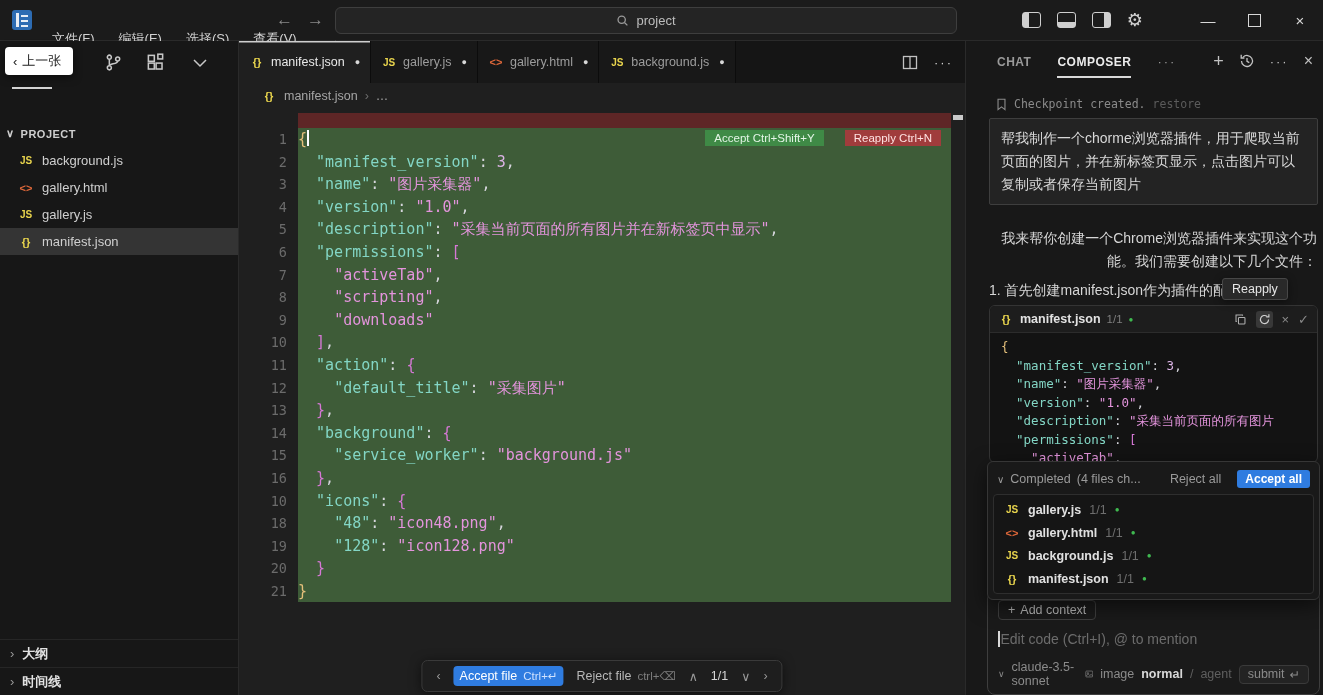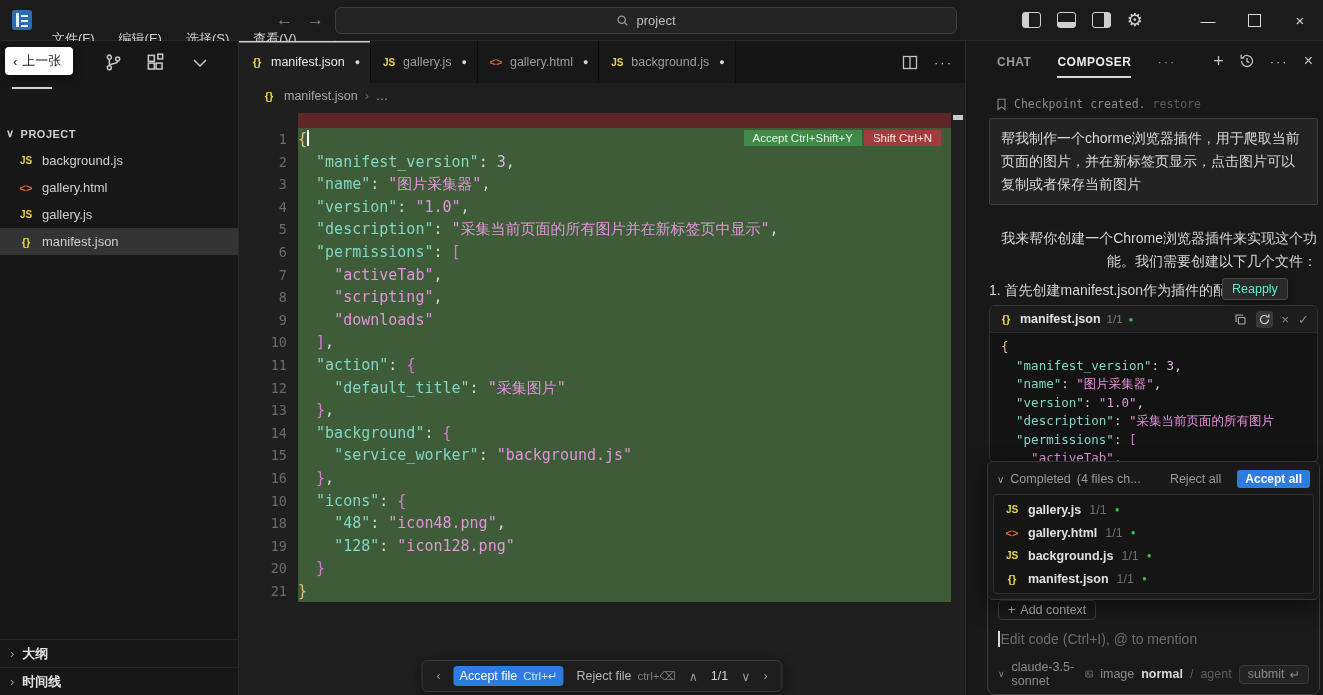--- a/index.html
+++ b/index.html
@@ -67,21 +67,21 @@
               gap:7px;padding-left:22px;color:#a5a5a5;font-size:12.5px;background:#1f1f1f;}
   .code{position:absolute;left:0;top:68px;width:726px;height:586px;
         font-family:"DejaVu Sans Mono",monospace;font-size:15px;}
   .del-strip{margin:4px 14px 0 59px;height:15px;background:#5e2626;}
   .code-row{display:flex;height:22.6px;line-height:22.6px;}
   .gut{width:59px;flex:none;text-align:right;padding-right:11px;color:#6b6b6b;font-size:13.5px;box-sizing:border-box;}
   .cl{flex:1;margin-right:14px;background:#3e5c38;white-space:pre;color:#d6d6dd;}
   .tk-k{color:#83d6c5;}.tk-s{color:#e394dc;}.tk-n{color:#dcb4e6;}
   .tk-pu{color:#d6d6dd;}.tk-b1{color:#e5c07b;}.tk-b2{color:#d678d6;}.tk-pl{}
   .caret{display:inline-block;width:1.5px;height:16px;background:#ffffff;vertical-align:-2px;}
-  .diff-actions{position:absolute;top:21px;right:24px;display:flex;gap:2px;
+  .diff-actions{position:absolute;top:21px;right:24px;display:flex;gap:21px;
                 font-family:"Liberation Sans",sans-serif;font-size:11.5px;}
   .diff-accept{background:#3f8a46;color:#e3f5e6;padding:2px 9px;}
   .diff-reject{background:#a03c3c;color:#ffe2e2;padding:2px 9px;}
   .vscroll{position:absolute;right:0;top:0;width:14px;height:586px;}
   .vscroll .mark{position:absolute;right:2px;top:6px;width:10px;height:5px;background:#c9c9c9;}
   .review-pill{position:absolute;left:50%;transform:translateX(-50%);bottom:3px;height:30px;
                background:#1e1e1e;border:1px solid #3a3a3a;border-radius:6px;display:flex;align-items:center;
                gap:13px;padding:0 14px;box-shadow:0 2px 12px rgba(0,0,0,.55);font-size:12.5px;color:#9a9a9a;z-index:4;}
   .btn-accept-file{background:#2f7ce0;color:#ffffff;border-radius:4px;padding:3px 6px;font-size:12.5px;
                    display:flex;gap:6px;align-items:center;}
@@ -103,21 +103,21 @@
   .panel-actions .more{letter-spacing:2px;}
   .panel-actions .x{font-size:16px;}
   .checkpoint{position:absolute;left:30px;top:56px;display:flex;gap:7px;align-items:center;
               font-family:"DejaVu Sans Mono",monospace;font-size:11.5px;color:#8a8a8a;}
   .checkpoint .restore{color:#5b5b5b;}
   .bubble{position:absolute;left:23px;top:77px;width:305px;padding:8px 11px;background:#232323;
           border:1px solid #3e3e3e;border-radius:2px;color:#d8d8d8;font-size:14px;line-height:23px;}
   .a-intro{position:absolute;left:23px;top:186px;width:328px;color:#d6d6d6;font-size:14px;line-height:23px;text-align:right;}
   .a-step{position:absolute;left:23px;top:241px;width:332px;color:#d6d6d6;font-size:14px;white-space:nowrap;overflow:hidden;}
   .reapply-tip{position:absolute;left:256px;top:237px;background:#292929;border:1px solid #474747;border-radius:3px;
-               padding:3px 9px;font-size:12.5px;color:#5eead4;z-index:9;box-shadow:0 2px 8px rgba(0,0,0,.45);}
+               padding:3px 9px;font-size:12.5px;color:#e5e5e5;z-index:9;box-shadow:0 2px 8px rgba(0,0,0,.45);}
   .cb{position:absolute;left:23px;top:264px;width:329px;height:158px;border:1px solid #343434;border-radius:6px;
       background:#131313;overflow:hidden;box-sizing:border-box;}
   .cb-head{height:26px;background:#1d1d1d;border-bottom:1px solid #2c2c2c;display:flex;align-items:center;
            gap:6px;padding:0 8px;}
   .cb-file{color:#e2e2e2;font-size:12.5px;font-weight:bold;}
   .cb-prog{color:#7f7f7f;font-size:11.5px;}
   .cb-dot{color:#3fb950;font-size:8px;}
   .cb-icons{margin-left:auto;display:flex;gap:9px;align-items:center;color:#b0b0b0;}
   .cb-icons .hl{background:#383838;border-radius:3px;padding:2px;}
   .cb-icons .dim{color:#8a8a8a;font-size:13px;}
@@ -378,21 +378,21 @@
             <span class="gut">20</span>
             <span class="cl"><span class="tk-pl">  </span><span class="tk-b2">}</span></span>
           </div>
           <div class="code-row">
             <span class="gut">21</span>
             <span class="cl"><span class="tk-b1">}</span></span>
           </div>
         </div>
       <div class="diff-actions">
         <span class="diff-accept">Accept Ctrl+Shift+Y</span>
-        <span class="diff-reject">Shift Ctrl+N</span>
+        <span class="diff-reject">Reapply Ctrl+N</span>
       </div>
       <div class="vscroll">
         <div class="mark"></div>
       </div>
     </div>
     <div class="review-pill">
       <span>‹</span>
       <span class="btn-accept-file">
         <span>Accept file</span>
         <span class="kbd">Ctrl+↵</span>

